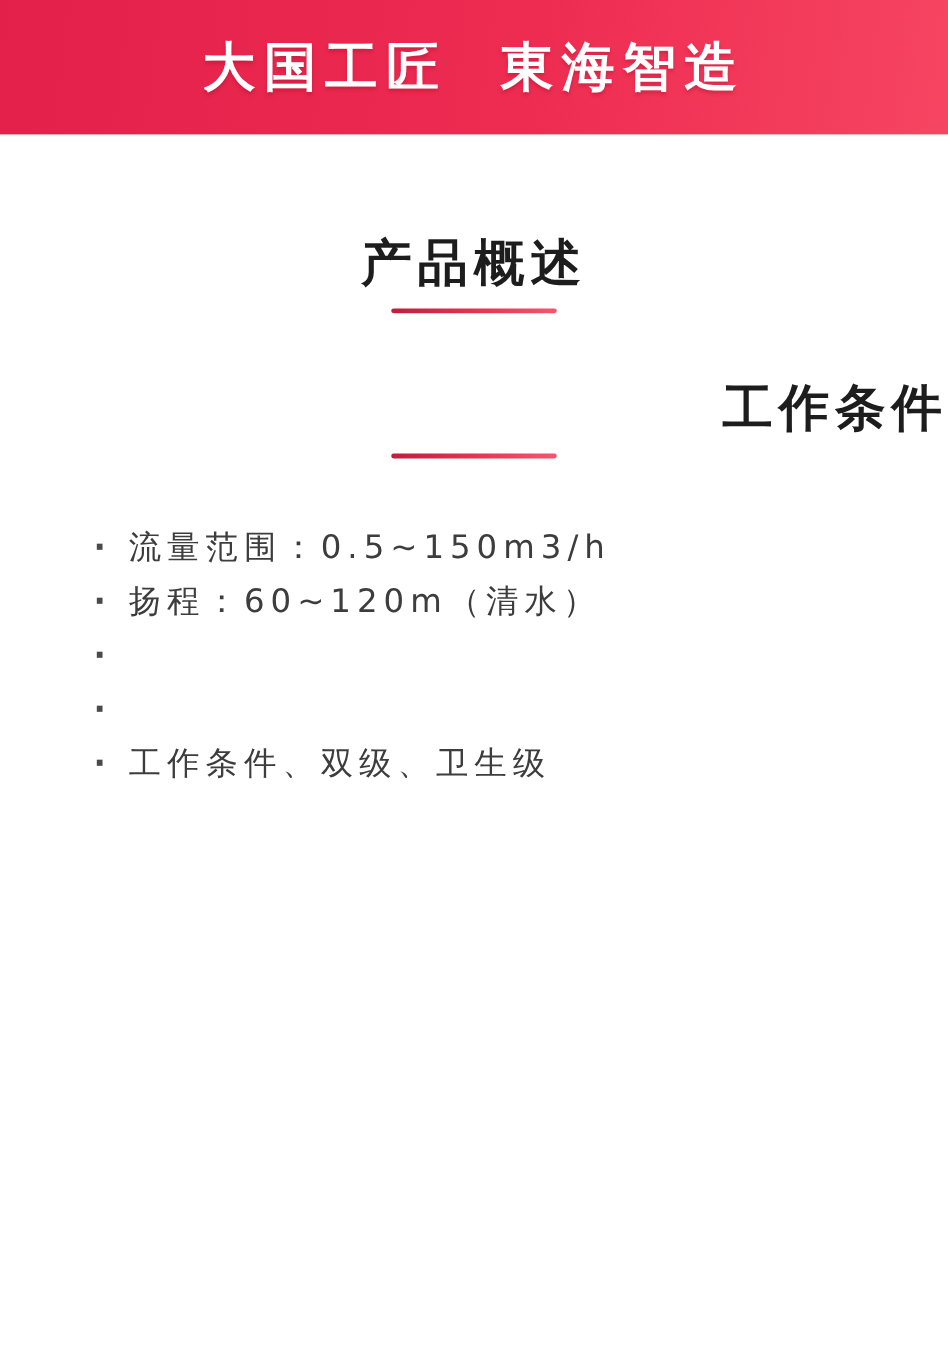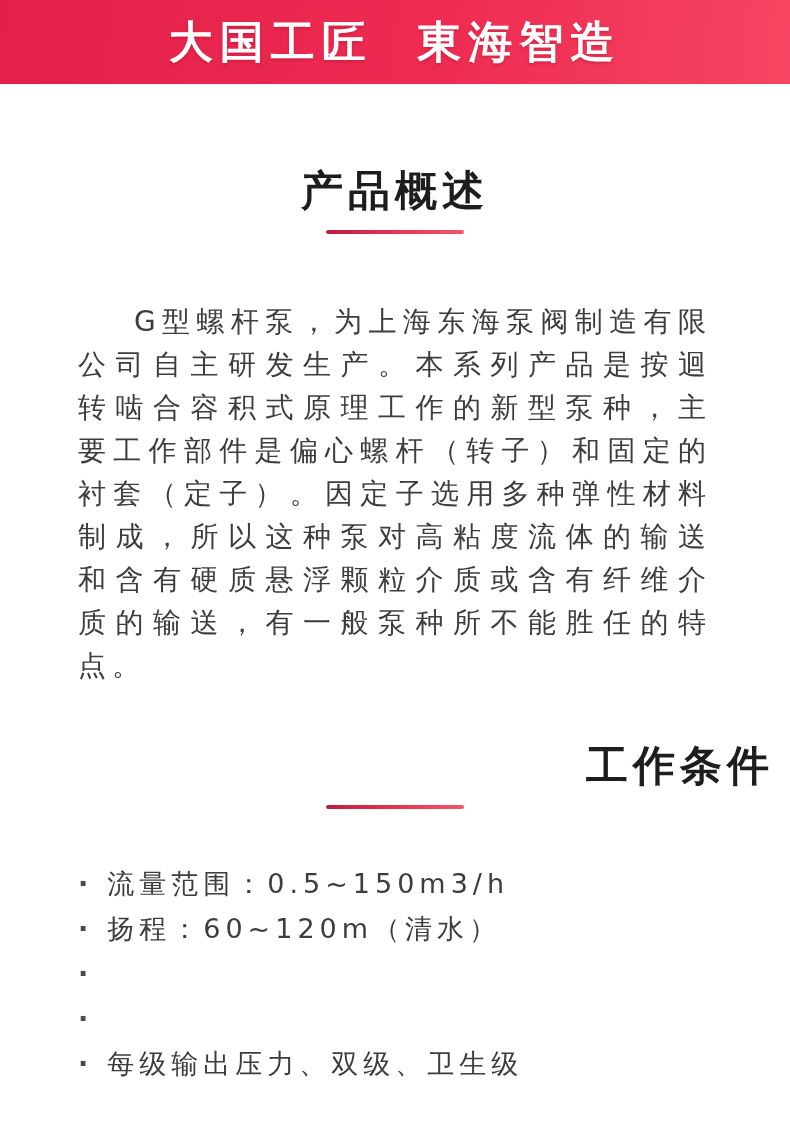--- a/index.html
+++ b/index.html
@@ -13,21 +13,21 @@
     width: 790px;
     height: 1130px;
     margin: 0 auto;
     background: #ffffff;
     overflow: hidden;
   }
 
   
   .banner {
     width: 790px;
-    height: 84px;
+    height: 112px;
     background: linear-gradient(97deg, #e2204a 0%, #ee2b51 55%, #f64562 100%);
     display: flex;
     align-items: center;
     justify-content: center;
   }
   .banner-title {
     color: #ffffff;
     font-size: 44px;
     font-weight: bold;
     letter-spacing: 7px;
@@ -36,21 +36,21 @@
     white-space: nowrap;
   }
 
   
   .section-head {
     text-align: center;
   }
   .section-head.first { margin-top: 84px; }
   .section-head.second { margin-top: 56px; text-align: right; }
   .section-title {
-    margin: 16px;
+    margin: 0;
     font-size: 42px;
     font-weight: bold;
     color: #1d1d1d;
     letter-spacing: 5px;
     line-height: 46px;
   }
   .title-underline {
     width: 138px;
     height: 4px;
     margin: 15px auto 0;
@@ -108,31 +108,20 @@
 
   <div class="banner">
     <div class="banner-title">大国工匠 東海智造</div>
   </div>
 
   <div class="section-head first">
     <h2 class="section-title">产品概述</h2>
     <div class="title-underline"></div>
   </div>
 
-  <div class="overview-paragraph">
-    <div class="para-line first">G型螺杆泵，为上海东海泵阀制造有限</div>
-    <div class="para-line">公司自主研发生产。本系列产品是按迴</div>
-    <div class="para-line">转啮合容积式原理工作的新型泵种，主</div>
-    <div class="para-line">要工作部件是偏心螺杆（转子）和固定的</div>
-    <div class="para-line">衬套（定子）。因定子选用多种弹性材料</div>
-    <div class="para-line">制成，所以这种泵对高粘度流体的输送</div>
-    <div class="para-line">和含有硬质悬浮颗粒介质或含有纤维介</div>
-    <div class="para-line">质的输送，有一般泵种所不能胜任的特</div>
-    <div class="para-line last">点。</div>
-  </div>
 
   <div class="section-head second">
     <h2 class="section-title">工作条件</h2>
     <div class="title-underline"></div>
   </div>
 
   <ul class="spec-list">
     <li class="spec-item">
       <span class="bullet-glyph">·</span>
       <span>流量范围：0.5~150m3/h</span>
@@ -142,17 +131,17 @@
       <span>扬程：60~120m（清水）</span>
     </li>
     <li class="spec-item">
       <span class="bullet-glyph">·</span>
     </li>
     <li class="spec-item">
       <span class="bullet-glyph">·</span>
     </li>
     <li class="spec-item">
       <span class="bullet-glyph">·</span>
-      <span>每级输出压力、双级、卫生级</span>
+      <span>工作条件、双级、卫生级</span>
     </li>
   </ul>
 
 </div>
 
 </body></html>

